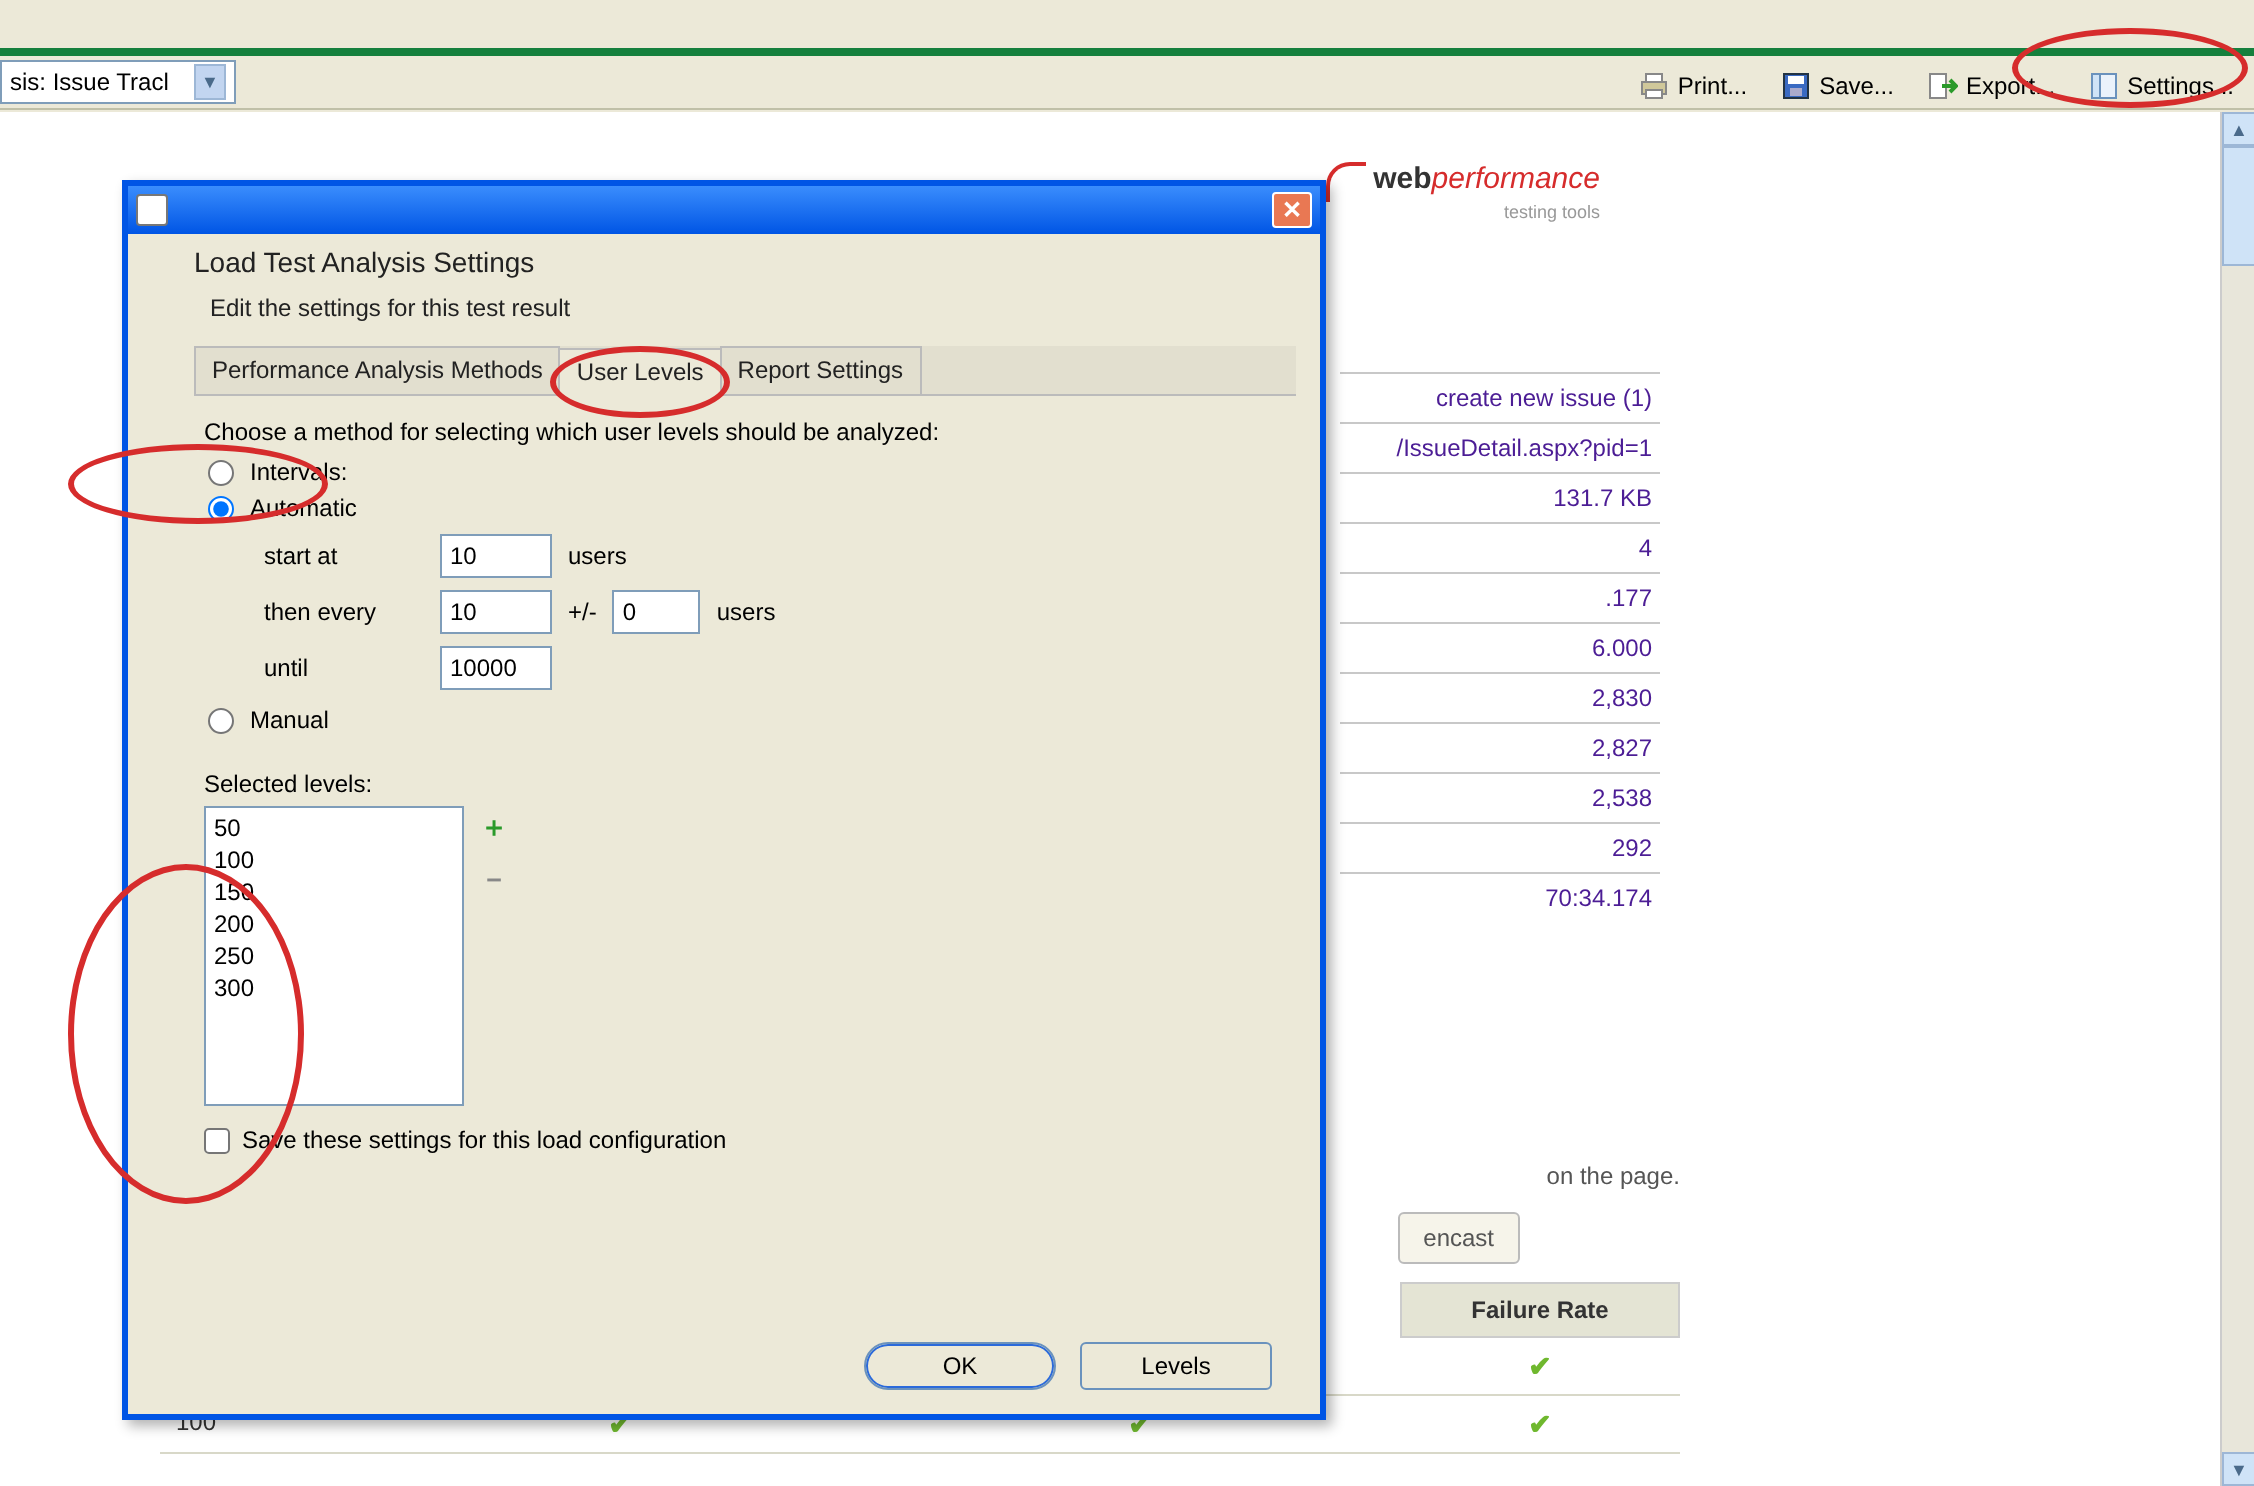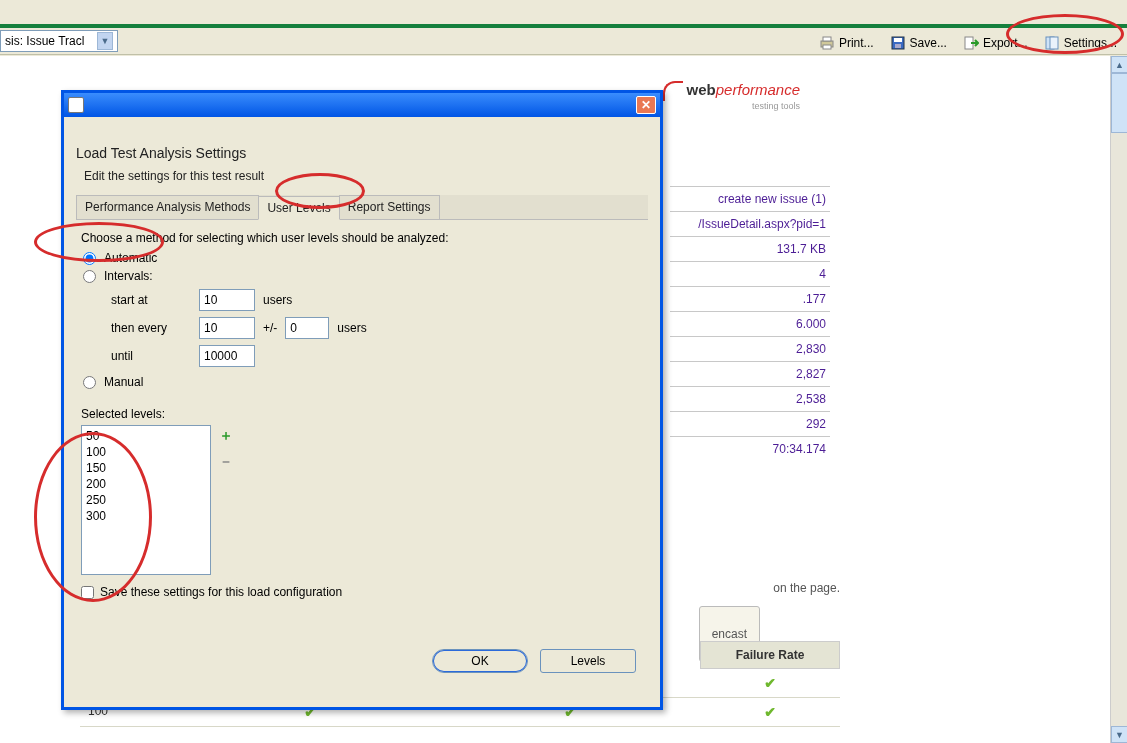--- a/index.html
+++ b/index.html
@@ -21,34 +21,34 @@
   .report { position:absolute; left:60px; top:20px; width:1010px; color:#333; }
   .brand { position:absolute; right:270px; top:5px; }
   .brand .curve { width:20px; height:20px; border:2px solid #d62c2c; border-right:none; border-bottom:none; border-radius:12px 0 0 0; display:inline-block; vertical-align:top; }
   .brand .t1 { font-weight:bold; color:#333; font-size:15px; }
   .brand .t2 { font-style:italic; color:#d62c2c; font-size:15px; }
   .brand .sub { display:block; font-size:9px; color:#999; text-align:right; }
   .info-rows { position:absolute; right:240px; top:110px; width:160px; }
   .info-row { border-top:1px solid #c8c8c8; height:25px; display:flex; align-items:center; justify-content:flex-end; padding-right:4px; color:#4c1d95; }
   .info-row.nowrap { white-space:nowrap; }
   .snippet { position:absolute; right:230px; top:505px; color:#555; }
-  .pill { position:absolute; right:310px; top:530px; border:1px solid #bbb; border-radius:3px; padding:20px 12px; background:#f6f4ea; color:#555; }
+  .pill { position:absolute; right:310px; top:530px; border:1px solid #bbb; border-radius:3px; padding:5px 12px; background:#f6f4ea; color:#555; }
   .table-frag { position:absolute; left:20px; top:565px; right:230px; }
   .th-row { display:flex; }
   .th { border:1px solid #ccc; background:#e4e4d4; padding:6px 8px; font-weight:bold; color:#333; }
   .tr { display:flex; border-bottom:1px solid #d8d8c8; }
   .td { padding:6px 8px; text-align:center; }
   .td.first { text-align:left; padding-left:8px; width:100px; }
   .check { color:#6fb82e; font-weight:bold; font-size:14px; }
   
   .dialog { position:absolute; left:61px; top:90px; width:602px; height:620px; background:#ece9d8; border:3px solid #0055e5; box-shadow:3px 3px 6px rgba(0,0,0,0.3); }
   .titlebar { height:24px; background:linear-gradient(to bottom,#3a8dfd,#0055e5); display:flex; align-items:center; justify-content:space-between; padding:0 4px; }
   .tb-ic { width:16px; height:16px; background:#fff; border:1px solid #777; border-radius:2px; }
   .closebtn { width:20px; height:18px; background:#e97853; border:1px solid #fff; border-radius:2px; display:flex; align-items:center; justify-content:center; color:#fff; font-weight:bold; font-size:11px; }
-  .dlgbody { padding:24px 12px; height:calc(100% - 24px); display:flex; flex-direction:column; }
+  .dlgbody { padding:2px 12px; height:calc(100% - 24px); display:flex; flex-direction:column;margin-left:21px; }
   .dlg-title { font-size:14px; margin:4px 0 8px 0; color:#222; }
   .dlg-sub { margin-bottom:12px; color:#222; padding-left:8px; }
   .tabs { display:flex; border-bottom:1px solid #bbb; background:#e2dfcf; }
   .tab { padding:4px 8px; border:1px solid #bbb; border-bottom:none; margin-right:-1px; background:#e2dfcf; color:#222;}
   .tab.active { background:#ece9d8; position:relative; top:1px; border-bottom:1px solid #ece9d8; }
   .tabcontent { flex:1; padding:10px 4px; border:1px solid transparent; }
   .radio-row { display:flex; align-items:center; gap:4px; margin:4px 0; }
   .radio-row input[type=radio] { margin:0 4px 0 2px; }
   .subrow { display:flex; align-items:center; gap:8px; margin:6px 0 6px 30px; }
   .subrow label { width:80px; }
@@ -186,27 +186,27 @@
     <div class="tabs">
       <div class="tab">Performance Analysis Methods</div>
       <div class="tab active">User Levels</div>
       <div class="tab">Report Settings</div>
     </div>
 
     <div class="tabcontent">
       <div style="margin-bottom:6px;">Choose a method for selecting which user levels should be analyzed:</div>
 
       <div class="radio-row">
+        <input type="radio" style="">
+        <span>Intervals:</span>
+      </div>
+
+      <div class="radio-row">
         <input type="radio" checked="" style="">
         <span>Automatic</span>
-      </div>
-
-      <div class="radio-row">
-        <input type="radio" style="">
-        <span>Intervals:</span>
       </div>
       <div class="subrow">
         <label>start at</label>
         <input class="numbox" value="10" style="">
         <span>users</span>
       </div>
       <div class="subrow">
         <label>then every</label>
         <input class="numbox" value="10" style="">
         <span>+/-</span>

